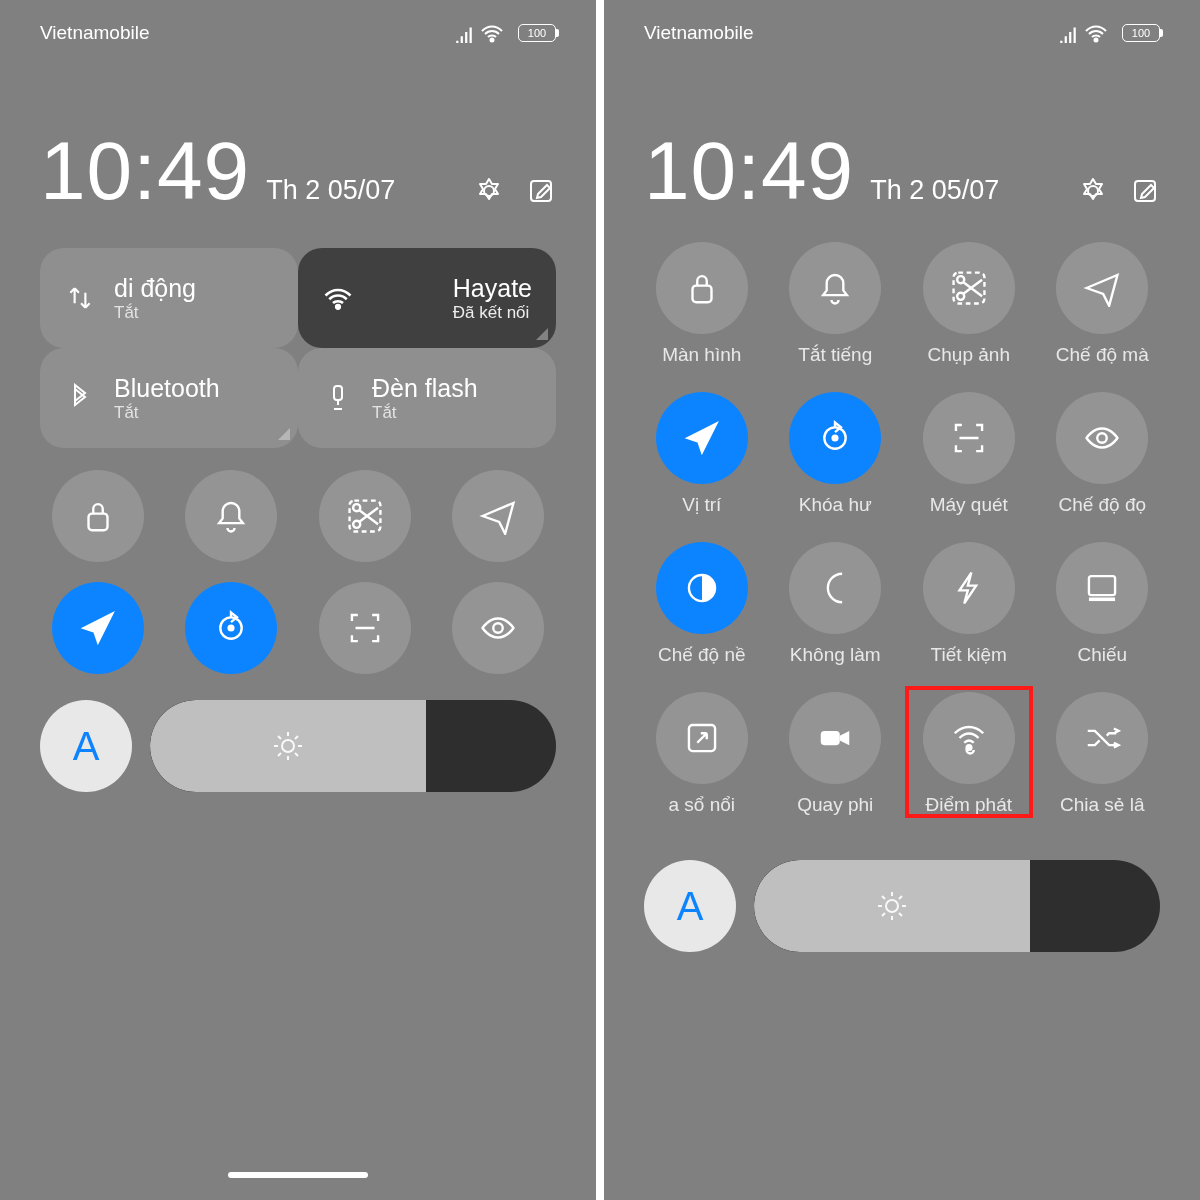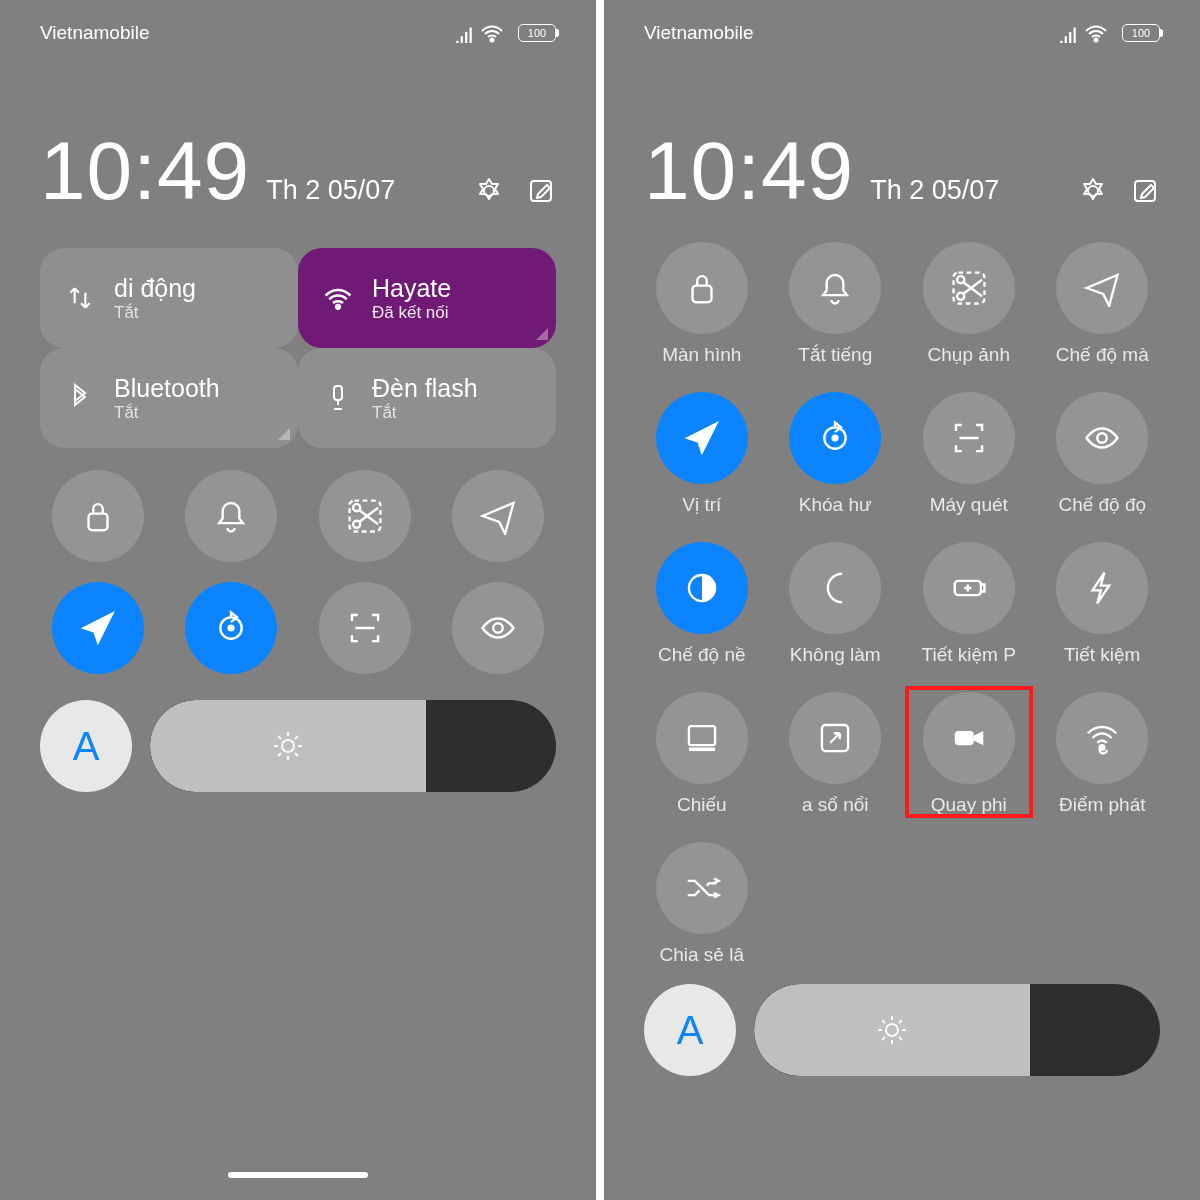--- a/index.html
+++ b/index.html
@@ -41,21 +41,21 @@
   
   .tiles { padding: 30px 40px 0 40px; display:grid; grid-template-columns:1fr 1fr; }
   .tile {
     background: rgba(255,255,255,0.12);
     border-radius:24px;
     height:100px;
     display:flex; align-items:center; gap:18px;
     padding:0 24px;
     position:relative;
   }
-  .tile.active { background:#701a75; }
+  .tile.active { background:#404040;justify-content:space-between; }
   .tile .ic { width:32px; height:32px; display:flex; align-items:center; justify-content:center;}
   .tile .ic svg{width:30px;height:30px;}
   .tile .txt { display:flex; flex-direction:column; line-height:1.2;}
   .tile .t1 { font-size:25px; }
   .tile .t2 { font-size:17px; color:rgba(255,255,255,.75);}
   .tile.active .t2{color:rgba(255,255,255,.9);}
   .corner{position:absolute;right:8px;bottom:8px;width:0;height:0;border-style:solid;border-width:0 0 12px 12px;border-color:transparent transparent rgba(255,255,255,.35) transparent;}
 
   
   .grid { padding: 22px 40px 0 40px; display:grid; grid-template-columns:repeat(4,1fr); gap:20px 18px;}
@@ -452,28 +452,20 @@
         <div class="circle">
       <svg viewBox="0 0 32 32">
             <use href="#i-moon"></use>
           </svg>
     </div>
     <div class="lbl">Không làm</div>
       </div>
       <div class="cell">
         <div class="circle">
       <svg viewBox="0 0 32 32">
-            <use href="#i-batp"></use>
-          </svg>
-    </div>
-    <div class="lbl">Tiết kiệm P</div>
-      </div>
-      <div class="cell">
-        <div class="circle">
-      <svg viewBox="0 0 32 32">
             <use href="#i-bolt"></use>
           </svg>
     </div>
     <div class="lbl">Tiết kiệm</div>
       </div>
       <div class="cell">
         <div class="circle">
       <svg viewBox="0 0 32 32">
             <use href="#i-cast"></use>
           </svg>

